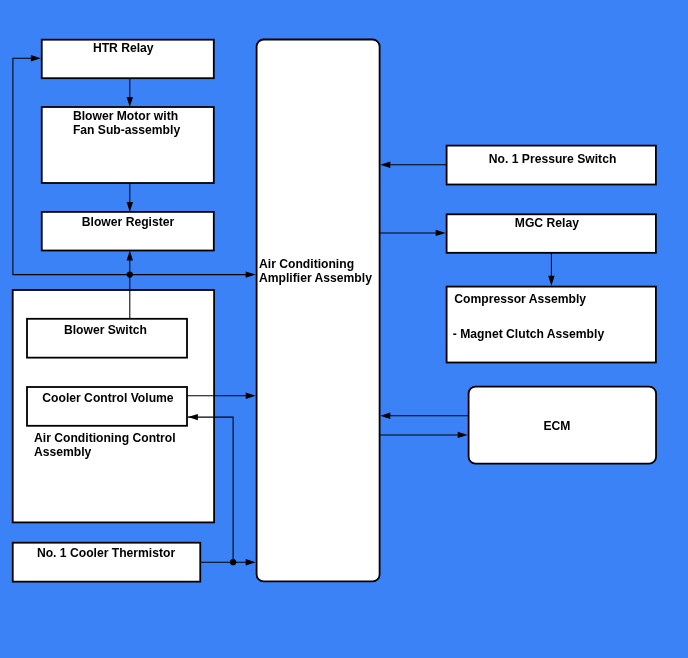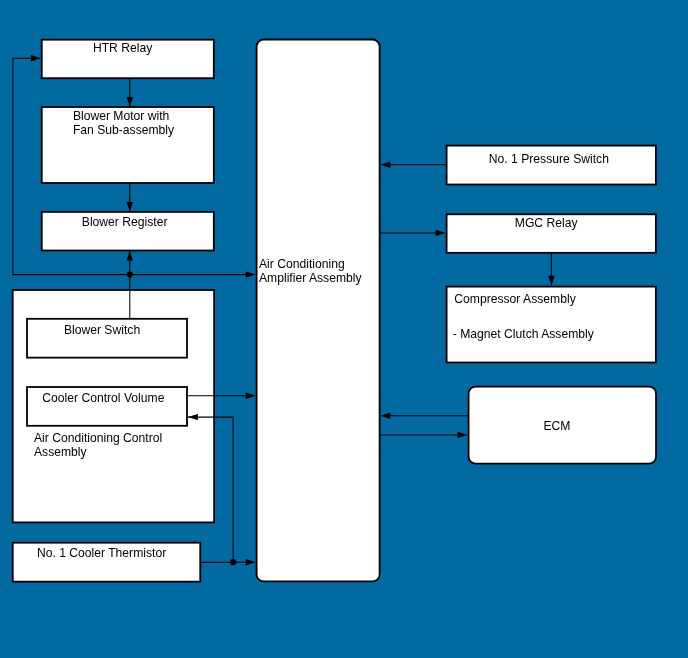--- a/index.html
+++ b/index.html
@@ -1,20 +1,20 @@
 <!DOCTYPE html>
 <html><head>
 <meta charset="utf-8">
 <title>Air Conditioning System Block Diagram</title>
 <style>
   html,body{margin:0;padding:0;background:#ffffff;}
   body{width:688px;height:658px;overflow:hidden;
        font-family:"Liberation Sans",sans-serif;color:#000;}
-  #diagram{position:relative;width:688px;height:658px;background:#0369a1;
-           will-change:transform;}
+  #diagram{position:relative;width:688px;height:658px;background:#3b82f6;
+           will-change:transform;font-weight:bold;}
   svg#canvas{position:absolute;left:0;top:0;width:688px;height:658px;
              shape-rendering:geometricPrecision;}
   .bx{fill:#ffffff;stroke:#000000;stroke-width:1.8;}
   .ln{fill:none;stroke:#000000;stroke-width:1.05;stroke-linecap:butt;}
   .ah{fill:#000000;stroke:none;}
   .dot{fill:#000000;stroke:none;}
   .t{font-family:"Liberation Sans",sans-serif;font-size:12.15px;fill:#000000;
      text-anchor:start;white-space:pre;}
 </style>
 </head>

